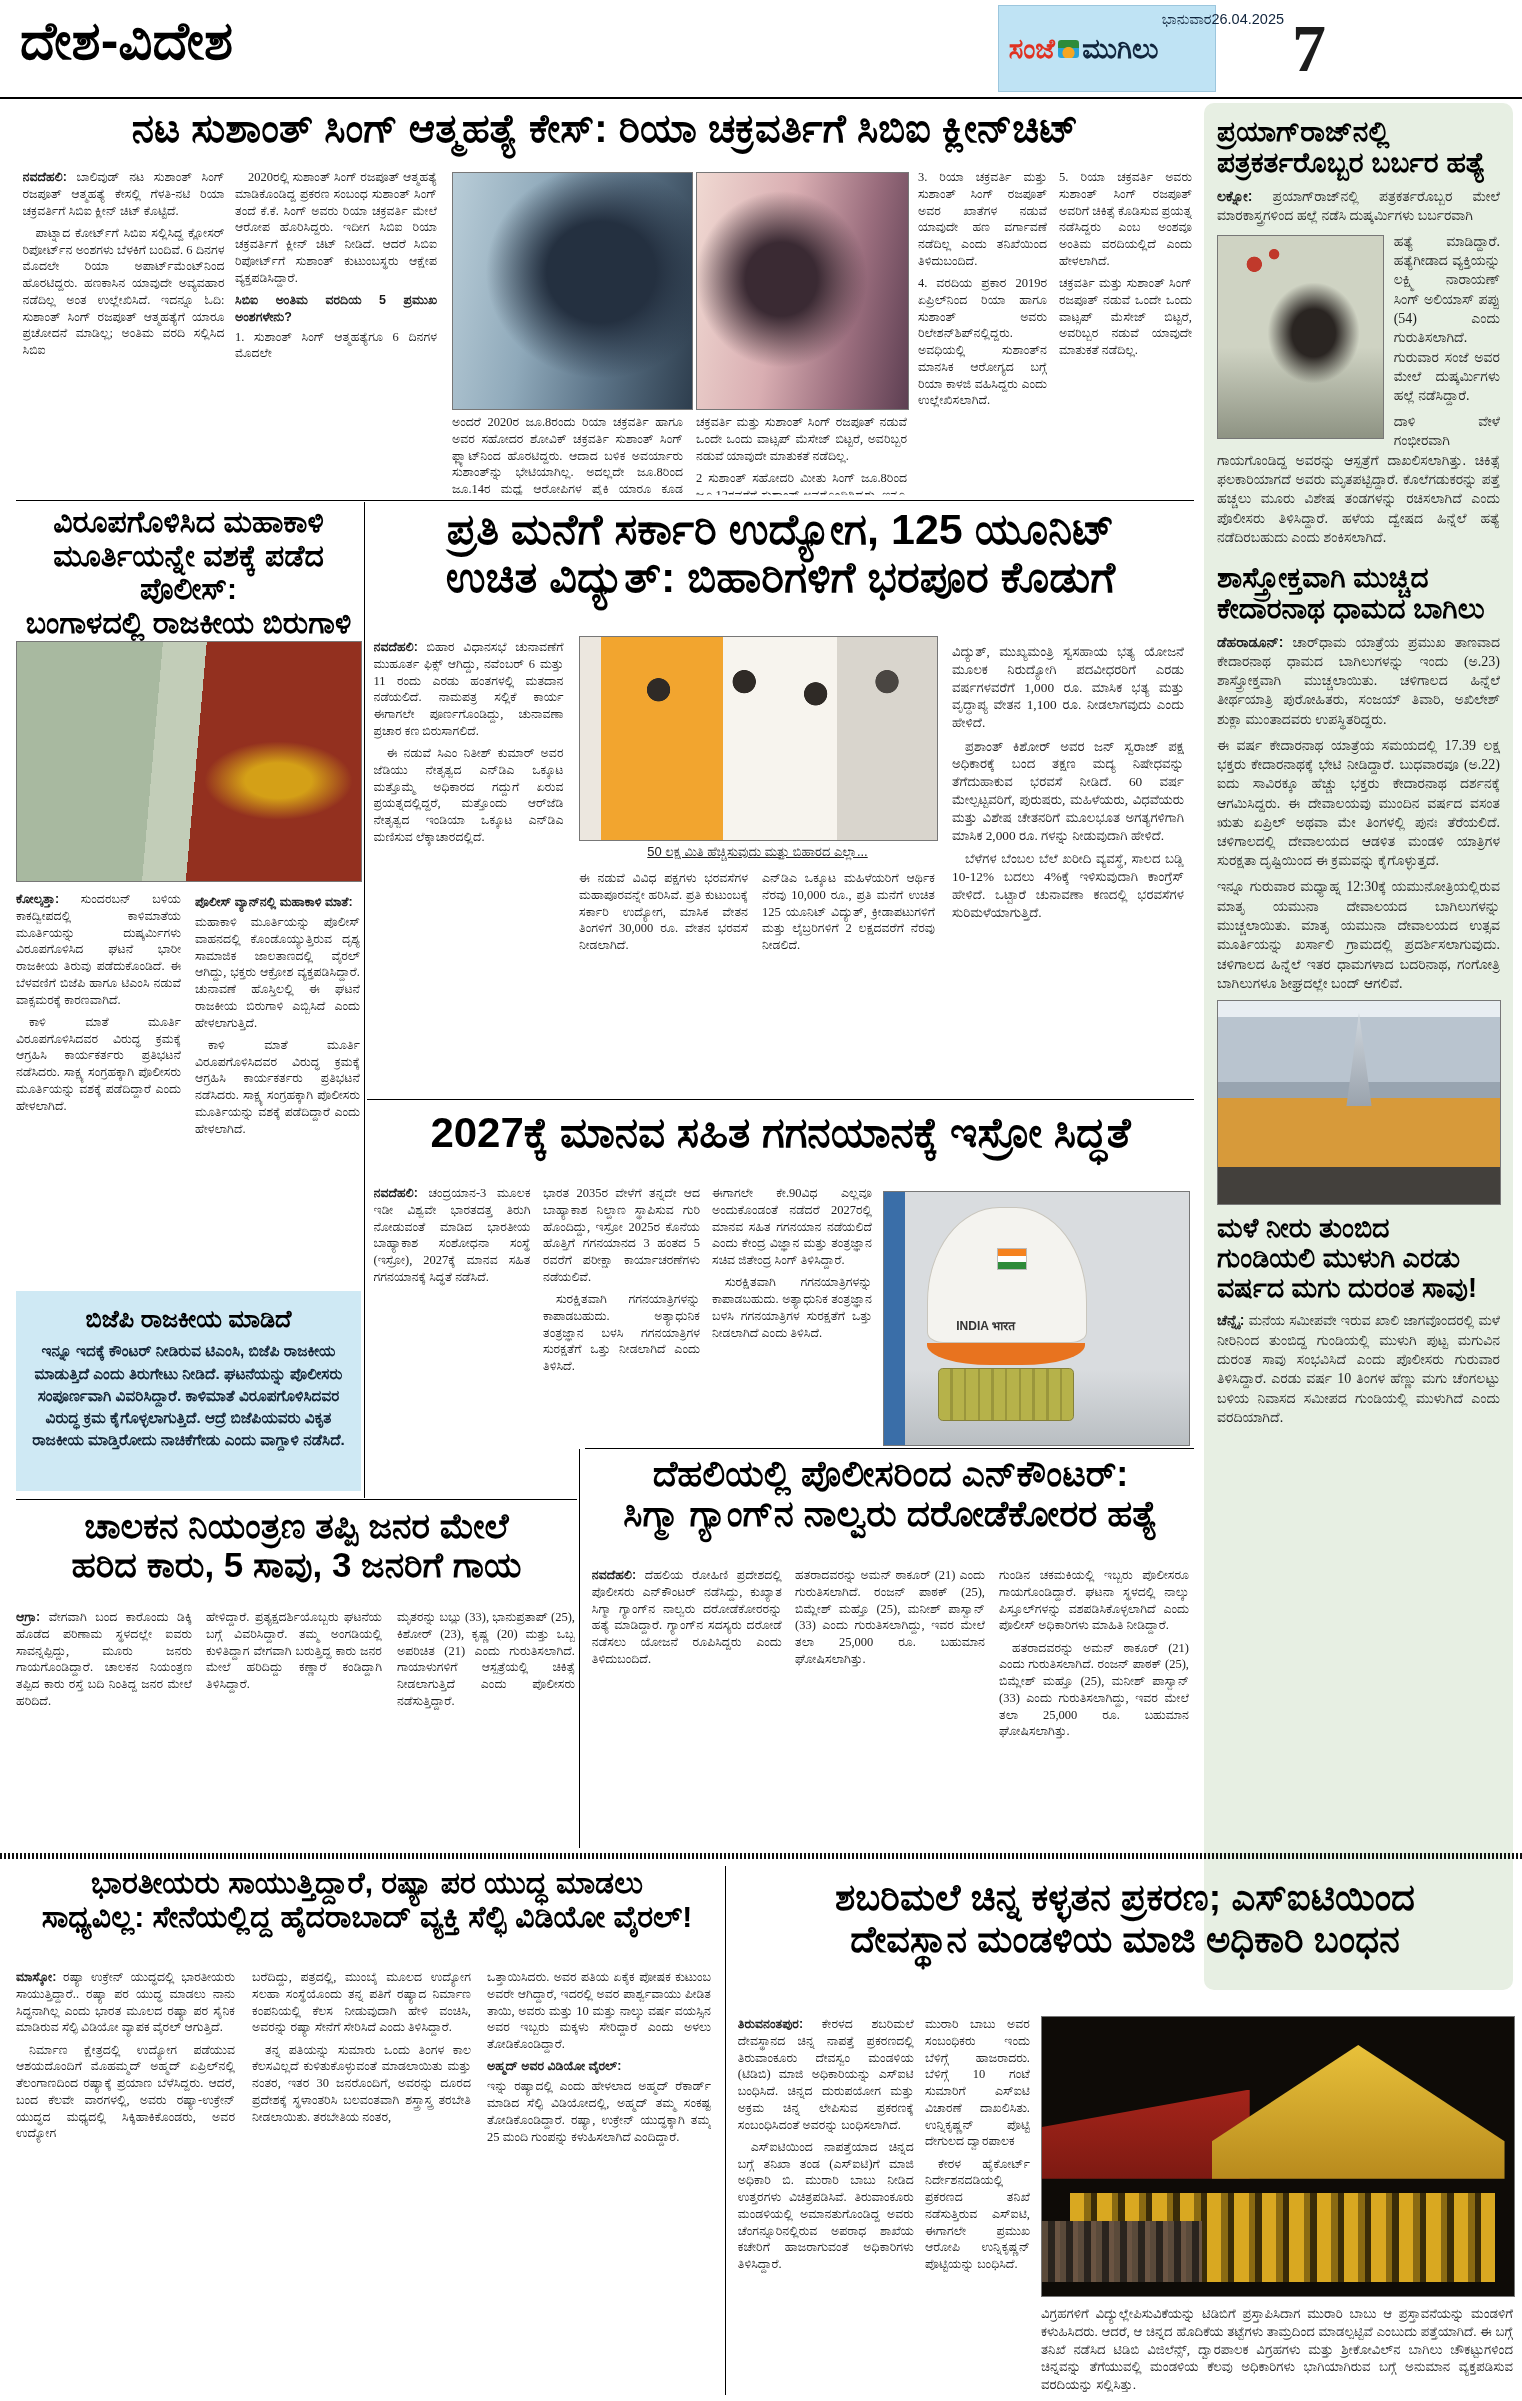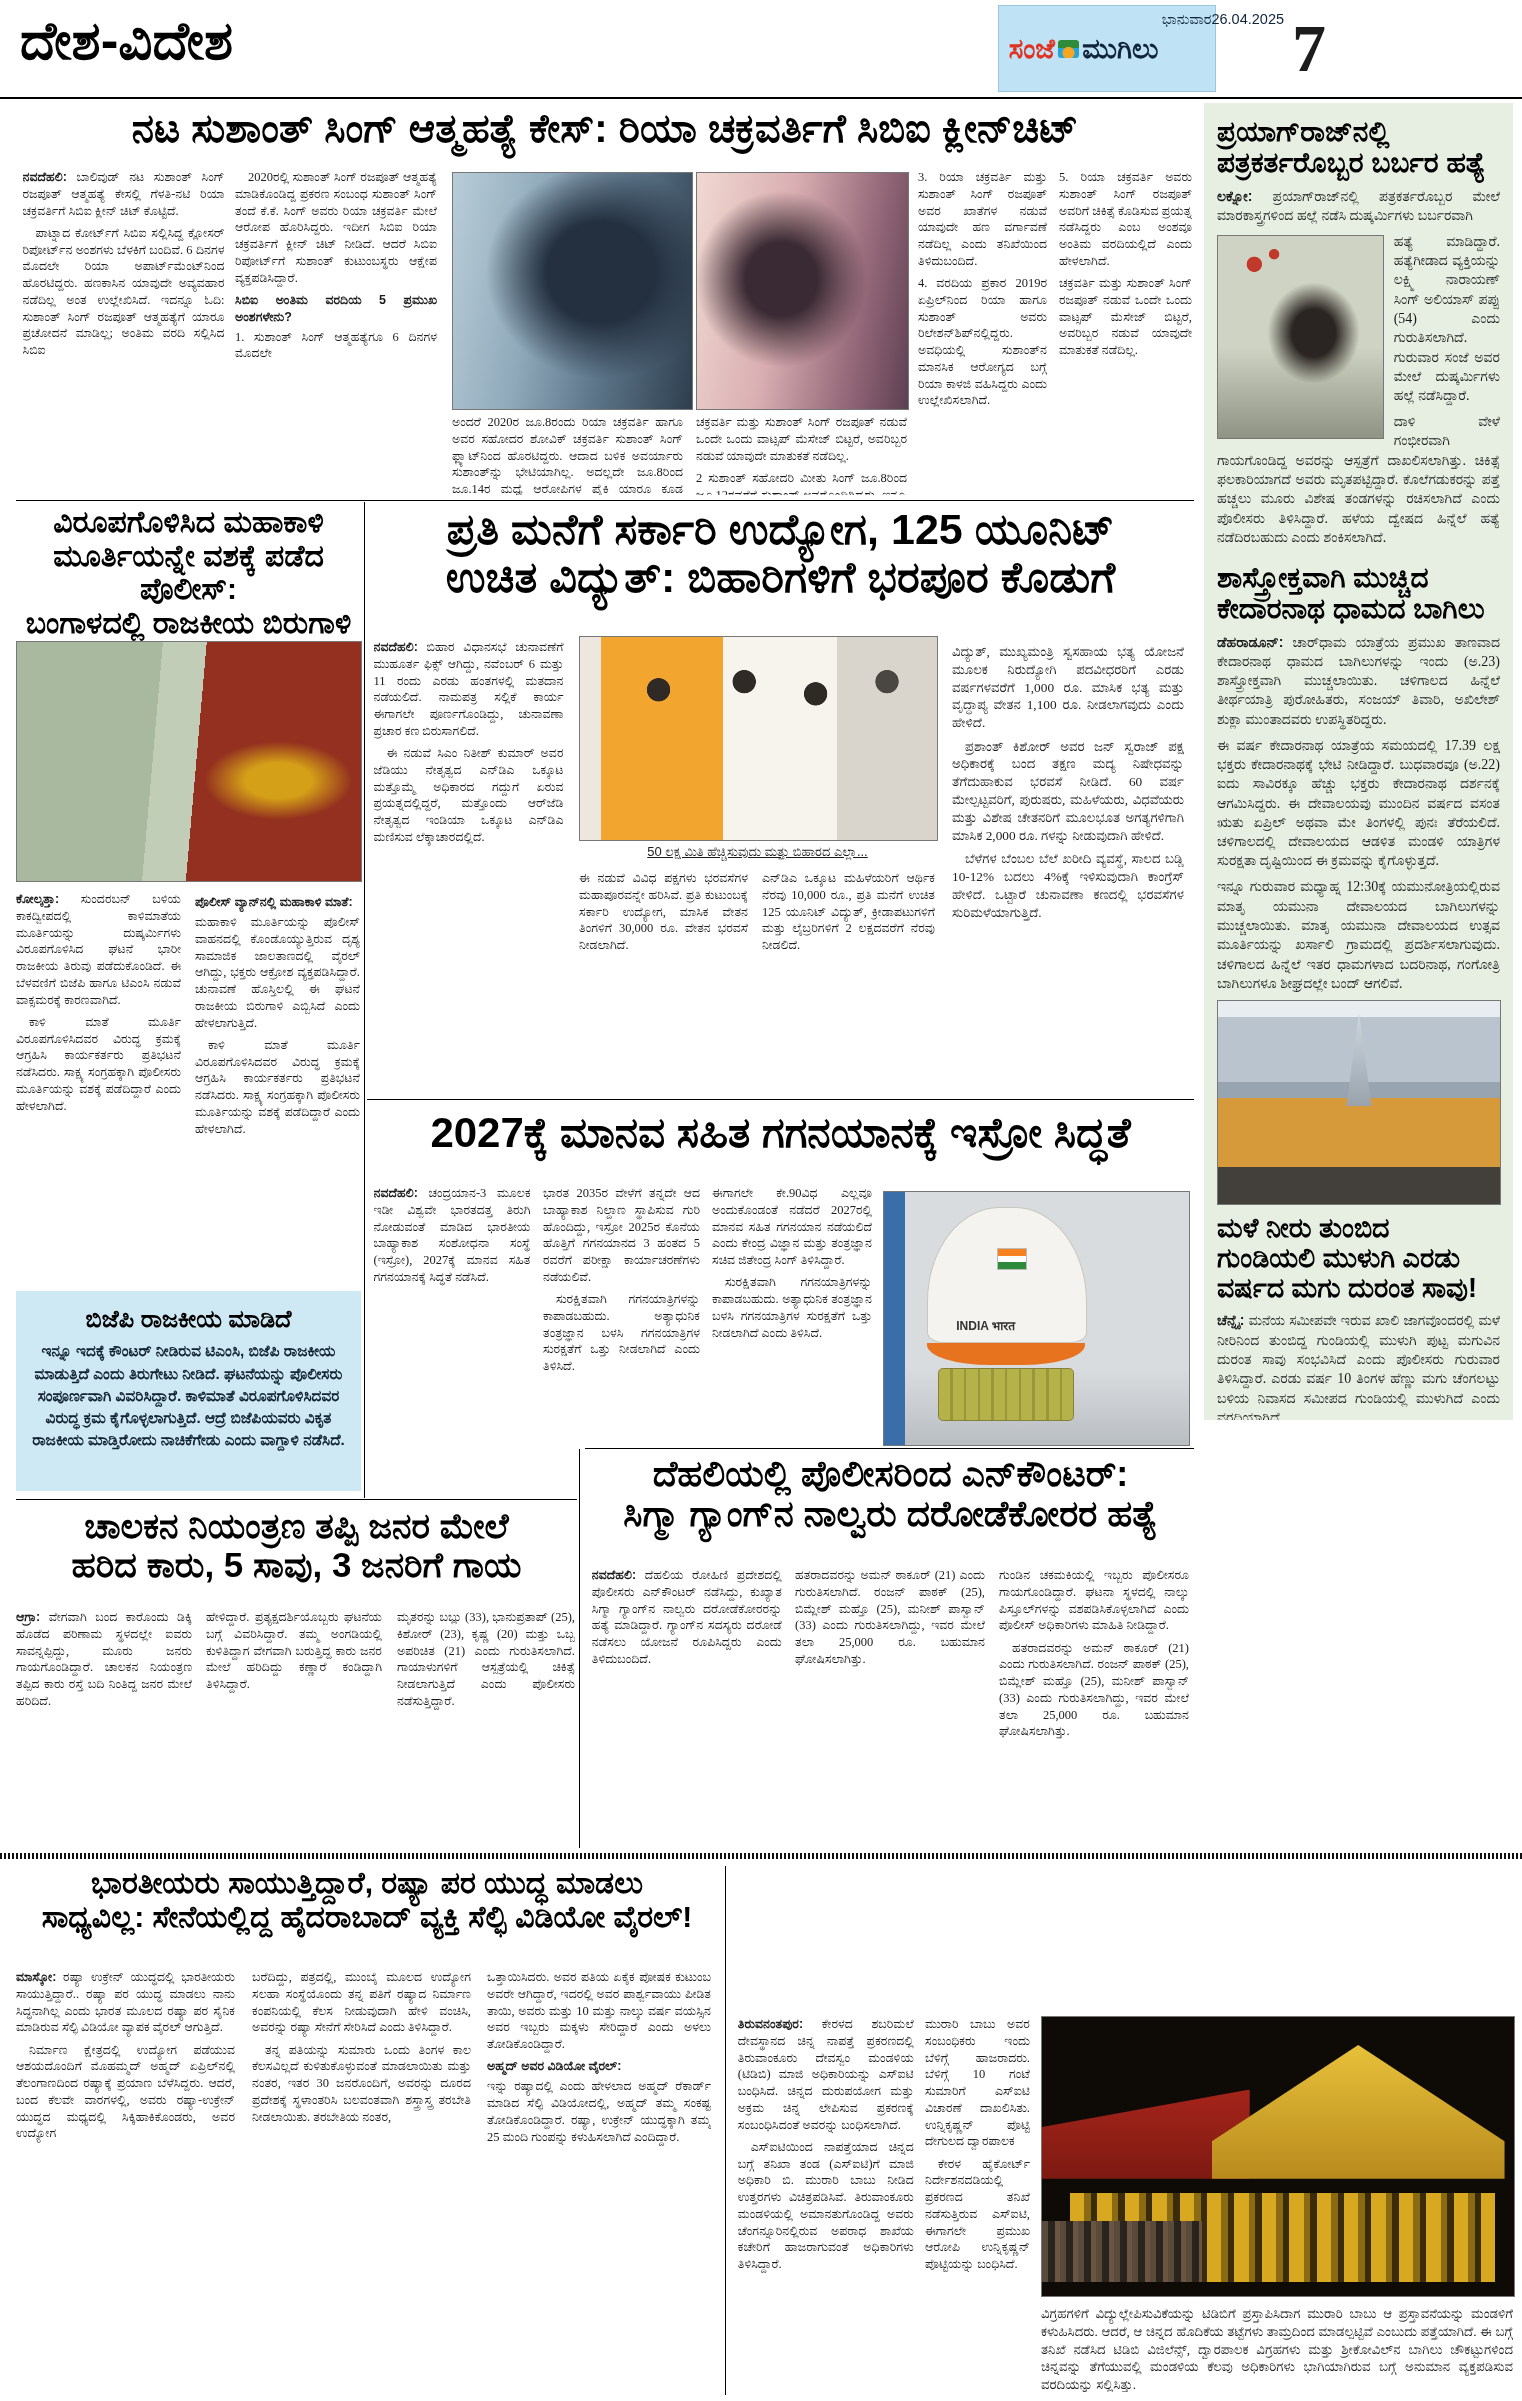--- a/index.html
+++ b/index.html
@@ -43,21 +43,21 @@
   .cap-band{height:10%;background:#e8731f;border-radius:0 0 40% 40%/0 0 90% 90%;}
   .cap-base{height:23%;width:84%;margin:2% auto 0;background:repeating-linear-gradient(90deg,#b6b24a 0 11.3px,#9a963c 11.3px 13.7px);border-radius:4.8px;border:0.8px solid #84803a;}
   .ph-kedarnath{background:linear-gradient(180deg,#e8edf2 0 8%,#b9c4cf 8% 40%,#98a4b0 40% 48%,#d79a3a 48% 82%,#43403c 82% 100%);}
   .ked-tower{position:absolute;left:42%;top:6%;width:16%;height:46%;background:linear-gradient(180deg,#cfd6dd,#9aa3ad);clip-path:polygon(50% 0,78% 100%,22% 100%);}
   .ph-sabarimala{background:#0e0b07;}
   .sab-roof{position:absolute;left:36%;top:10%;width:62%;height:48%;background:linear-gradient(180deg,#e8c13a,#b88a1d);clip-path:polygon(50% 0,100% 72%,100% 100%,0 100%,0 72%);}
   .sab-red{position:absolute;left:0;top:26%;width:44%;height:32%;background:linear-gradient(180deg,#a5241a,#7d1a12);clip-path:polygon(0 42%,100% 0,100% 100%,0 100%);}
   .sab-cols{position:absolute;left:6%;bottom:5%;width:90%;height:32%;background:repeating-linear-gradient(90deg,#d9a821 0 14.5px,#8a6a12 14.5px 21px,#3a2c08 21px 27.4px);}
   .sab-crowd{position:absolute;left:0;bottom:5%;width:34%;height:22%;background:repeating-linear-gradient(90deg,#5a4a3a 0 6.5px,#2a241e 6.5px 13px,#6a5442 13px 18px);}
   
-  #rail{position:absolute;left:1204px;top:103px;width:309px;height:1317px;background:#e7efe3;padding:11.3px 13px;box-sizing:border-box;overflow:hidden;}
+  #rail{position:absolute;left:1204px;top:103px;width:309px;height:1887px;background:#e7efe3;padding:11.3px 13px;box-sizing:border-box;overflow:hidden;border-radius:10px;}
   #rail .rl-h{font-size:28px;margin:1.6px 0 8px 0;}
   #rail p{font-size:14px;line-height:1.38;text-align:justify;margin:0 0 6.5px 0;}
   .railfig{float:left;width:165px;height:202px;position:relative;margin:3.2px 9.7px 4.8px 0;border:0.8px solid #777;}
   
   #bjp-box{background:#cfe9f4;padding:14.5px 16px;box-sizing:border-box;text-align:center;}
   #bjp-box .bx-t{font-size:24px;margin-bottom:8px;}
   #bjp-box .bx-b{font-size:15.3px;line-height:1.45;font-family:"Liberation Sans",sans-serif;font-weight:bold;color:#123;}
   .caption{position:absolute;text-align:center;font-size:13px;font-family:"Liberation Sans",sans-serif;}
 </style>
 </head>
@@ -291,20 +291,24 @@
       <p>ತನ್ನ ಪತಿಯನ್ನು ಸುಮಾರು ಒಂದು ತಿಂಗಳ ಕಾಲ ಕೆಲಸವಿಲ್ಲದೆ ಕುಳಿತುಕೊಳ್ಳುವಂತೆ ಮಾಡಲಾಯಿತು ಮತ್ತು ನಂತರ, ಇತರ 30 ಜನರೊಂದಿಗೆ, ಅವರನ್ನು ದೂರದ ಪ್ರದೇಶಕ್ಕೆ ಸ್ಥಳಾಂತರಿಸಿ ಬಲವಂತವಾಗಿ ಶಸ್ತ್ರಾಸ್ತ್ರ ತರಬೇತಿ ನೀಡಲಾಯಿತು. ತರಬೇತಿಯ ನಂತರ,</p>
     </div>
     <div class="col" style="left:471px;top:103px;width:224px;height:420px;">
       <p class="noind">ಒತ್ತಾಯಿಸಿದರು. ಅವರ ಪತಿಯ ಏಕೈಕ ಪೋಷಕ ಕುಟುಂಬ ಅವರೇ ಆಗಿದ್ದಾರೆ, ಇದರಲ್ಲಿ ಅವರ ಪಾರ್ಶ್ವವಾಯು ಪೀಡಿತ ತಾಯಿ, ಅವರು ಮತ್ತು 10 ಮತ್ತು ನಾಲ್ಕು ವರ್ಷ ವಯಸ್ಸಿನ ಅವರ ಇಬ್ಬರು ಮಕ್ಕಳು ಸೇರಿದ್ದಾರೆ ಎಂದು ಅಳಲು ತೋಡಿಕೊಂಡಿದ್ದಾರೆ.</p>
       <b class="sub">ಅಹ್ಮದ್ ಅವರ ವಿಡಿಯೋ ವೈರಲ್:</b>
       <p class="noind">ಇನ್ನು ರಷ್ಯಾದಲ್ಲಿ ಎಂದು ಹೇಳಲಾದ ಅಹ್ಮದ್ ರೆಕಾರ್ಡ್ ಮಾಡಿದ ಸೆಲ್ಫಿ ವಿಡಿಯೋದಲ್ಲಿ, ಅಹ್ಮದ್ ತಮ್ಮ ಸಂಕಷ್ಟ ತೋಡಿಕೊಂಡಿದ್ದಾರೆ. ರಷ್ಯಾ, ಉಕ್ರೇನ್ ಯುದ್ಧಕ್ಕಾಗಿ ತಮ್ಮ 25 ಮಂದಿ ಗುಂಪನ್ನು ಕಳುಹಿಸಲಾಗಿದೆ ಎಂದಿದ್ದಾರೆ.</p>
     </div>
   </div>
 
   <div class="abs" style="left:733px;top:1866px;width:784px;height:529px;">
+    <div class="hl center" style="font-size:37px;margin-top:11.3px;">
+      <div>ಶಬರಿಮಲೆ ಚಿನ್ನ ಕಳ್ಳತನ ಪ್ರಕರಣ; ಎಸ್‌ಐಟಿಯಿಂದ</div>
+      <div>ದೇವಸ್ಥಾನ ಮಂಡಳಿಯ ಮಾಜಿ ಅಧಿಕಾರಿ ಬಂಧನ</div>
+    </div>
     <div class="col" style="left:4.8px;top:150px;width:176px;height:376px;">
       <p class="noind"><b class="dl">ತಿರುವನಂತಪುರ:</b> <span>ಕೇರಳದ ಶಬರಿಮಲೆ ದೇವಸ್ಥಾನದ ಚಿನ್ನ ನಾಪತ್ತೆ ಪ್ರಕರಣದಲ್ಲಿ ತಿರುವಾಂಕೂರು ದೇವಸ್ವಂ ಮಂಡಳಿಯ (ಟಿಡಿಬಿ) ಮಾಜಿ ಅಧಿಕಾರಿಯನ್ನು ಎಸ್‌ಐಟಿ ಬಂಧಿಸಿದೆ. ಚಿನ್ನದ ದುರುಪಯೋಗ ಮತ್ತು ಅಕ್ರಮ ಚಿನ್ನ ಲೇಪಿಸುವ ಪ್ರಕರ‍ಣಕ್ಕೆ ಸಂಬಂಧಿಸಿದಂತೆ ಅವರನ್ನು ಬಂಧಿಸಲಾಗಿದೆ.</span></p>
       <p>ಎಸ್‌ಐಟಿಯಿಂದ ನಾಪತ್ತೆಯಾದ ಚಿನ್ನದ ಬಗ್ಗೆ ತನಿಖಾ ತಂಡ (ಎಸ್‌ಐಟಿ)ಗೆ ಮಾಜಿ ಅಧಿಕಾರಿ ಬಿ. ಮುರಾರಿ ಬಾಬು ನೀಡಿದ ಉತ್ತರಗಳು ವಿಚಿತ್ರಪಡಿಸಿವೆ. ತಿರುವಾಂಕೂರು ಮಂಡಳಿಯಲ್ಲಿ ಅಮಾನತುಗೊಂಡಿದ್ದ ಅವರು ಚೆಂಗನ್ನೂರಿನಲ್ಲಿರುವ ಅಪರಾಧ ಶಾಖೆಯ ಕಚೇರಿಗೆ ಹಾಜರಾಗುವಂತೆ ಅಧಿಕಾರಿಗಳು ತಿಳಿಸಿದ್ದಾರೆ.</p>
     </div>
     <div class="col" style="left:192px;top:150px;width:105px;height:376px;">
       <p class="noind">ಮುರಾರಿ ಬಾಬು ಅವರ ಸಂಬಂಧಿಕರು ಇಂದು ಬೆಳಿಗ್ಗೆ ಹಾಜರಾದರು. ಬೆಳಿಗ್ಗೆ 10 ಗಂಟೆ ಸುಮಾರಿಗೆ ಎಸ್‌ಐಟಿ ವಿಚಾರಣೆ ದಾಖಲಿಸಿತು. ಉನ್ನಿಕೃಷ್ಣನ್ ಪೊಟ್ಟಿ ದೇಗುಲದ ದ್ವಾರಪಾಲಕ</p>
       <p>ಕೇರಳ ಹೈಕೋರ್ಟ್ ನಿರ್ದೇಶನದಡಿಯಲ್ಲಿ ಪ್ರಕರಣದ ತನಿಖೆ ನಡೆಸುತ್ತಿರುವ ಎಸ್‌ಐಟಿ, ಈಗಾಗಲೇ ಪ್ರಮುಖ ಆರೋಪಿ ಉನ್ನಿಕೃಷ್ಣನ್ ಪೊಟ್ಟಿಯನ್ನು ಬಂಧಿಸಿದೆ.</p>
     </div>
     <div class="ph ph-sabarimala" style="left:308px;top:150px;width:472px;height:279px;">
       <div class="sab-red"></div>

